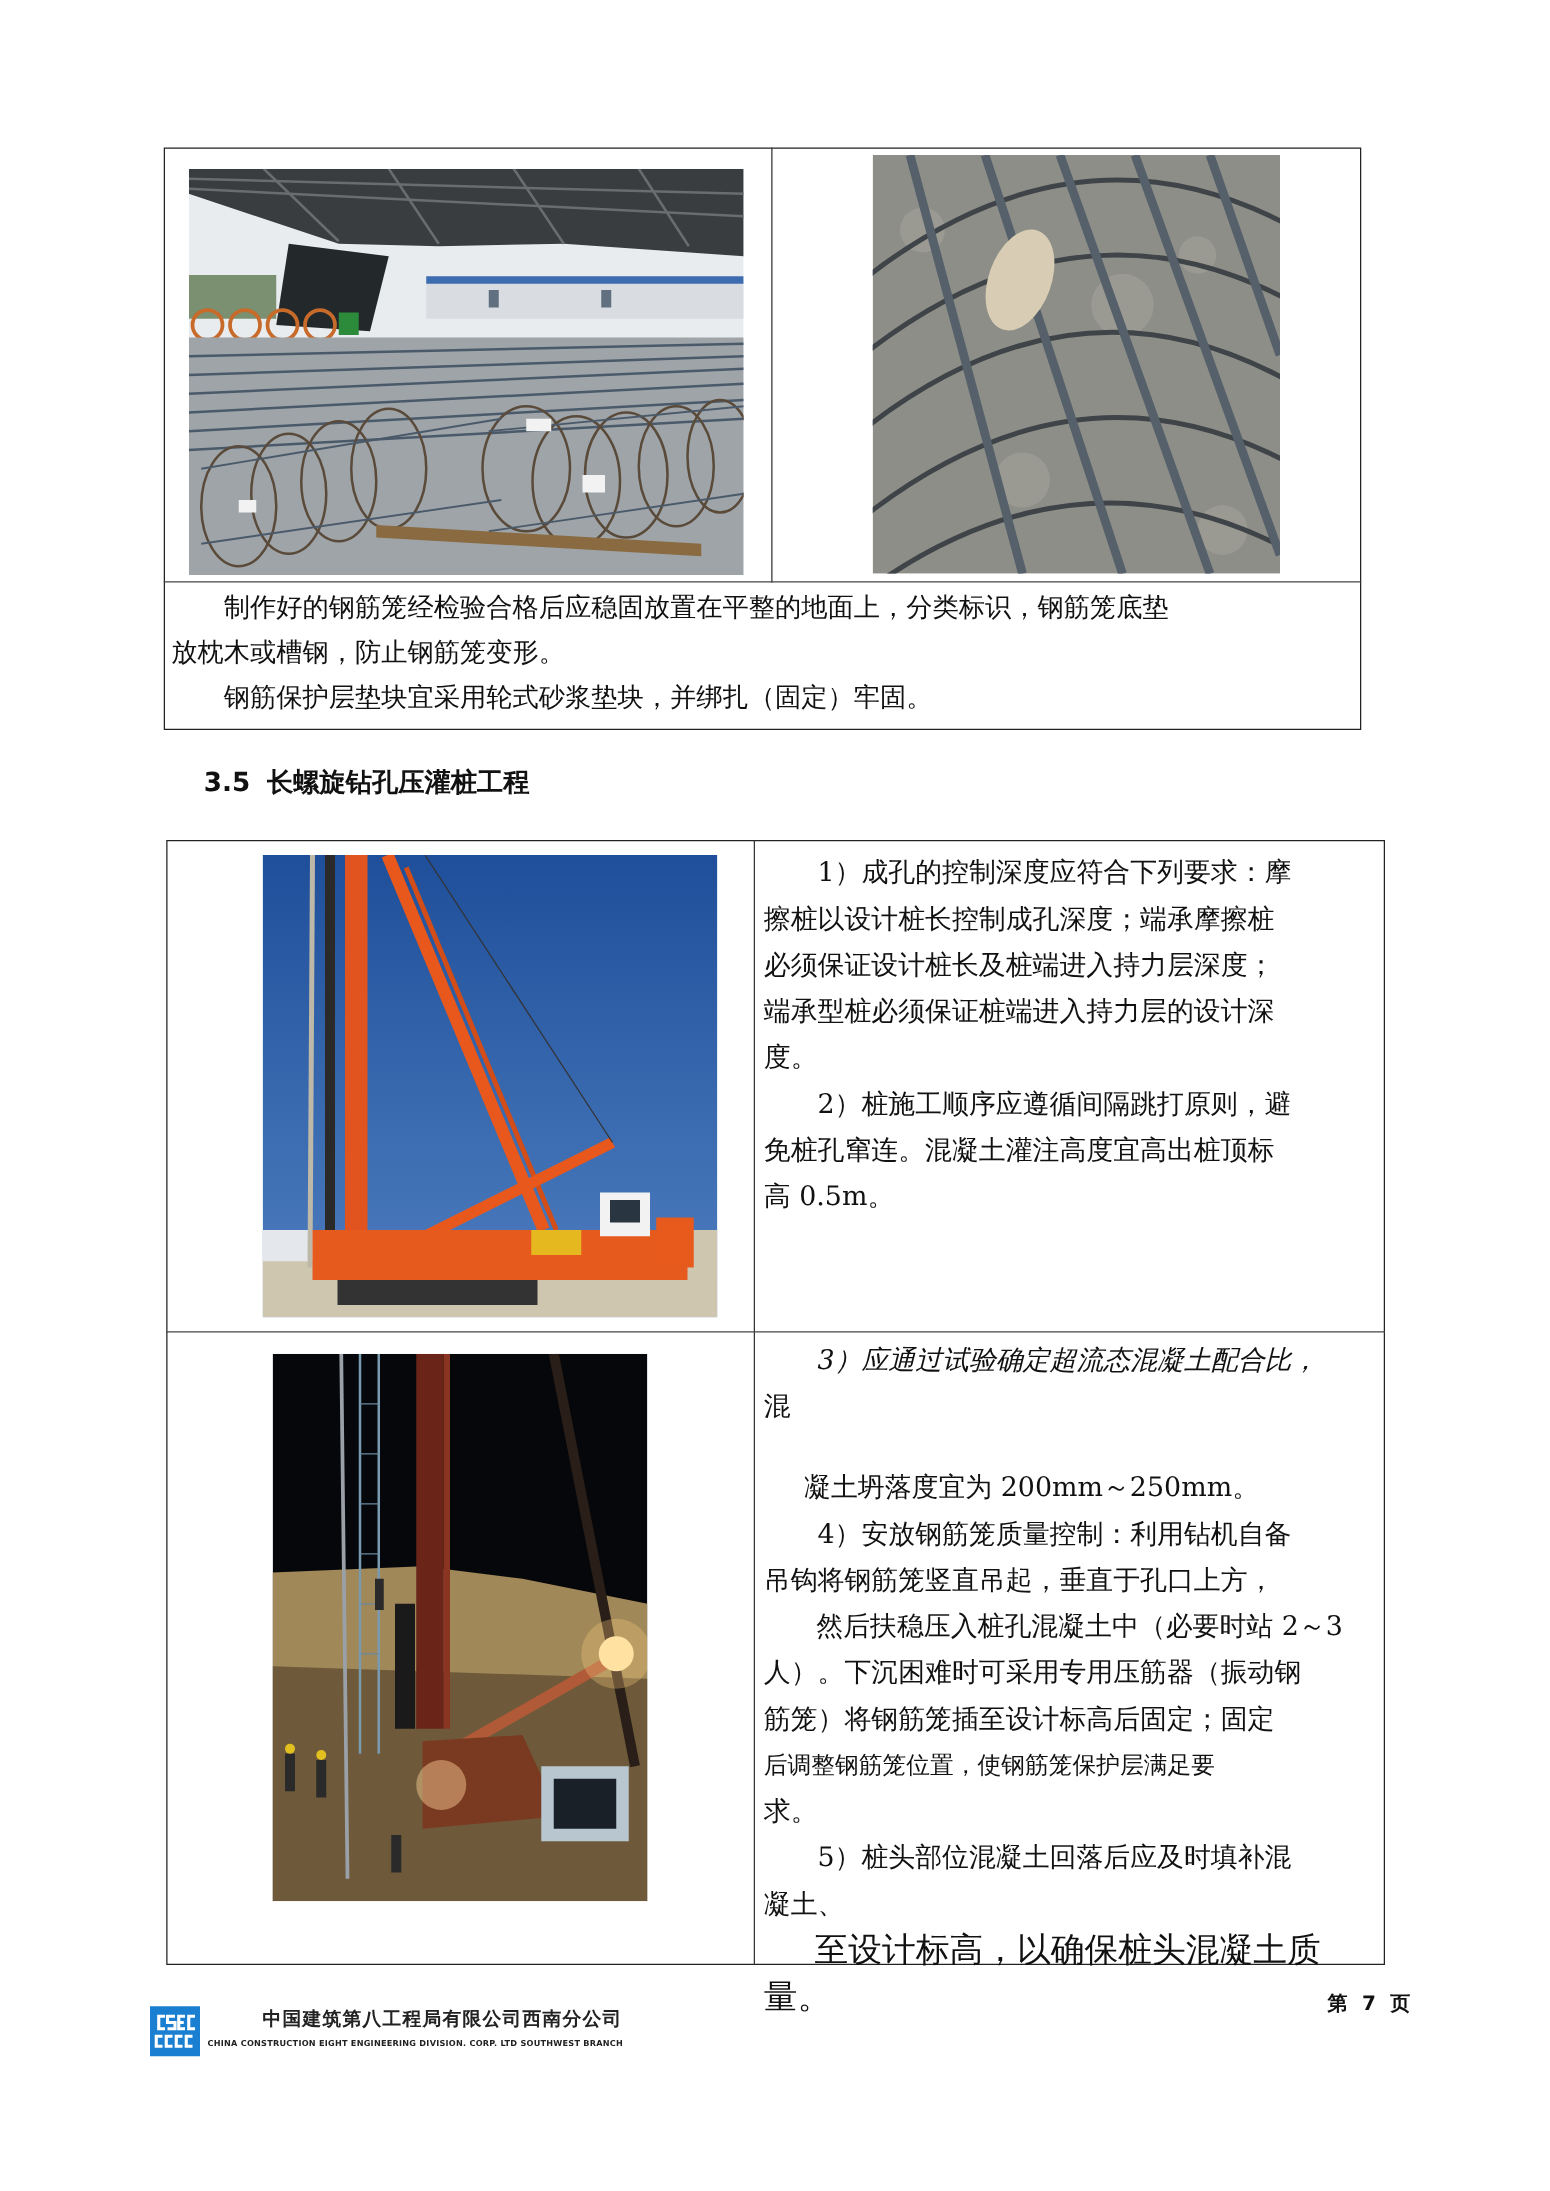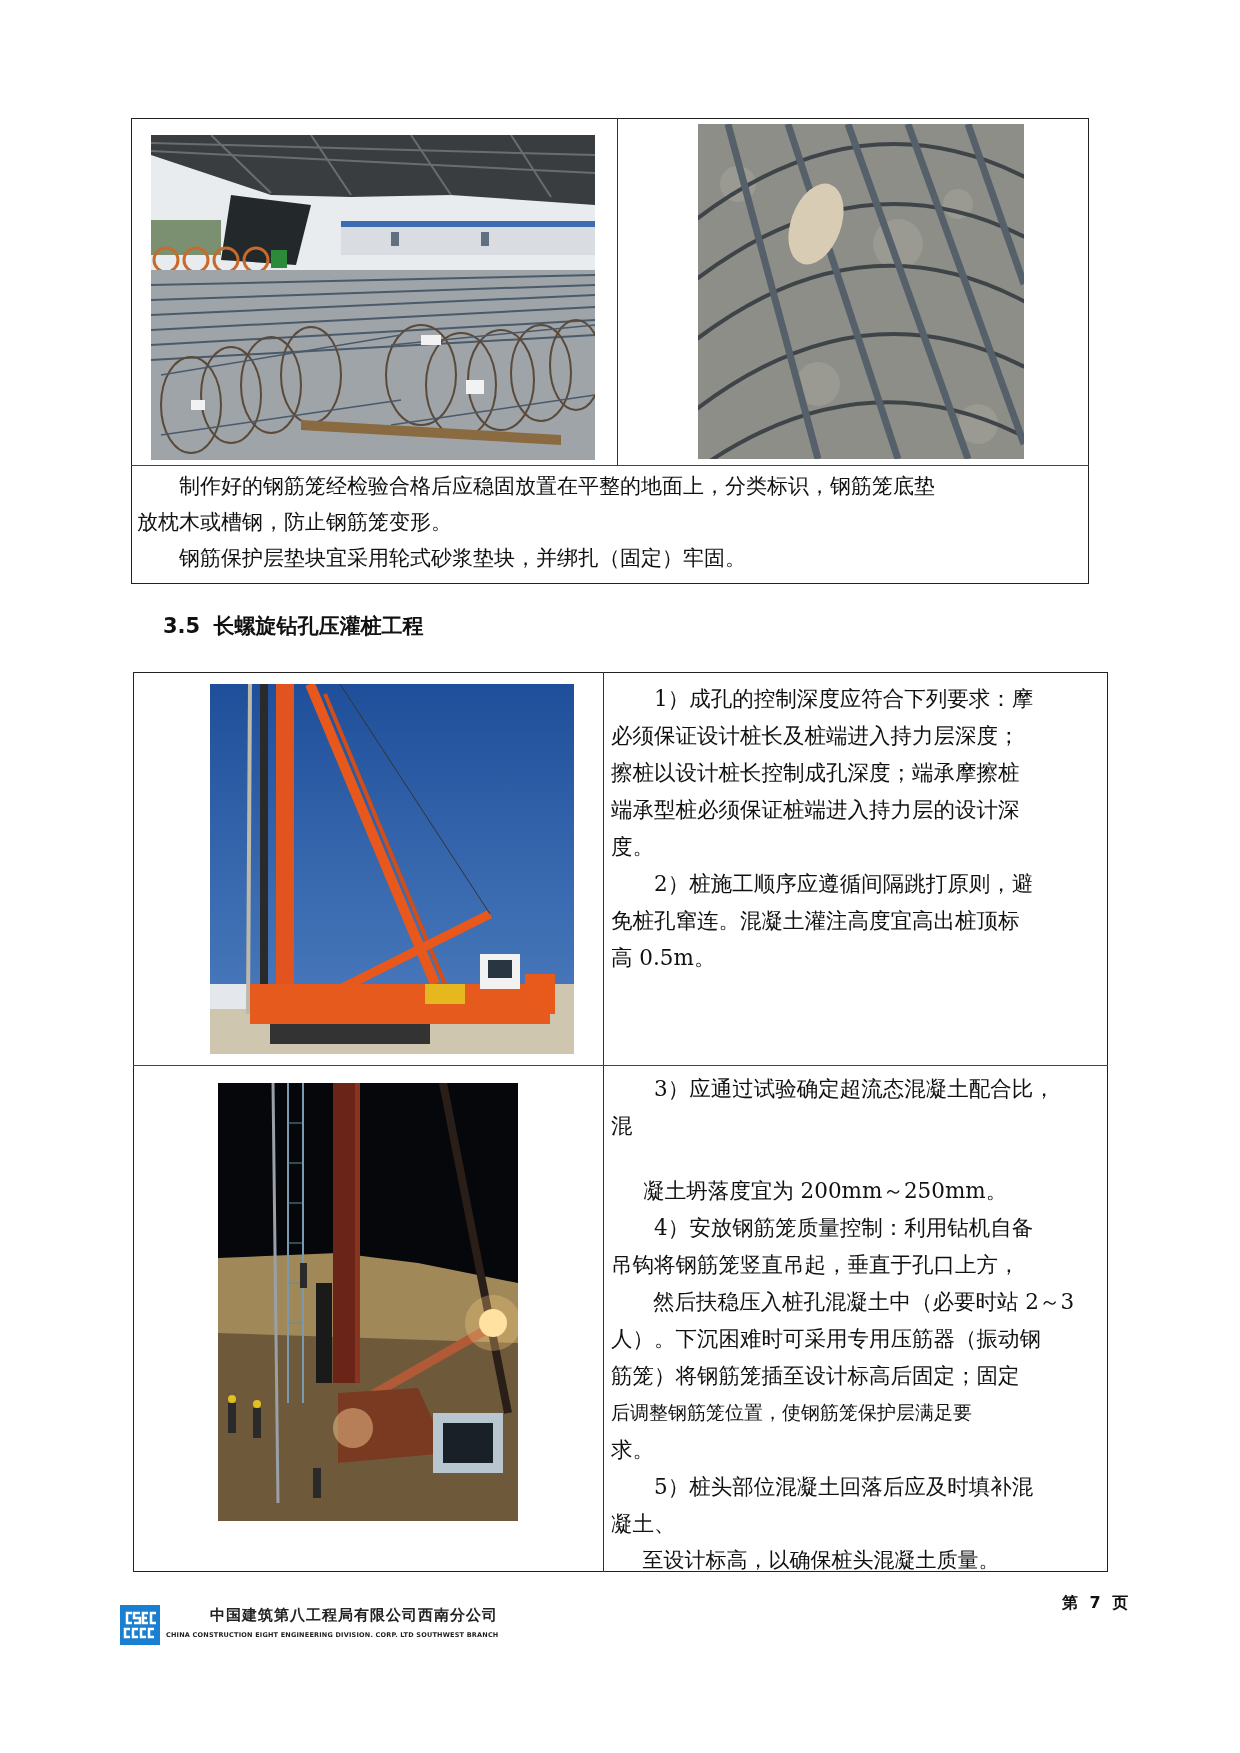--- a/index.html
+++ b/index.html
@@ -161,22 +161,22 @@
     <rect x="215" y="300" width="40" height="20" fill="#e5b81f"></rect>
     <rect x="270" y="270" width="40" height="35" fill="#f2f2f2"></rect>
     <rect x="278" y="276" width="24" height="18" fill="#2a3542"></rect>
     <rect x="315" y="290" width="30" height="40" fill="#e85a1c"></rect>
     <rect x="60" y="340" width="160" height="20" fill="#333"></rect>
   </svg>
 </div>
 
 <div class="abs" style="left:611px; top:680px; width:490px;">
   <p class="para ind" style="line-height:37px; font-size:21.5px;">1）成孔的控制深度应符合下列要求：摩</p>
+  <p class="para" style="line-height:37px; font-size:21.5px;">擦桩以设计桩长控制成孔深度；端承摩擦桩</p>
   <p class="para" style="line-height:37px; font-size:21.5px;">必须保证设计桩长及桩端进入持力层深度；</p>
-  <p class="para" style="line-height:37px; font-size:21.5px;">擦桩以设计桩长控制成孔深度；端承摩擦桩</p>
   <p class="para" style="line-height:37px; font-size:21.5px;">端承型桩必须保证桩端进入持力层的设计深</p>
   <p class="para" style="line-height:37px; font-size:21.5px;">度。</p>
   <p class="para ind" style="line-height:37px; font-size:21.5px;">2）桩施工顺序应遵循间隔跳打原则，避</p>
   <p class="para" style="line-height:37px; font-size:21.5px;">免桩孔窜连。混凝土灌注高度宜高出桩顶标</p>
   <p class="para" style="line-height:37px; font-size:21.5px;">高 0.5m。</p>
 </div>
 
 <div class="photo" style="left:218px; top:1083px; width:300px; height:438px;">
   <svg width="300" height="438" viewBox="0 0 300 438">
     <rect width="300" height="438" fill="#05070a"></rect>
@@ -218,33 +218,33 @@
     <rect x="10" y="320" width="8" height="30" fill="#2a2a2a"></rect>
       <circle cx="14" cy="316" r="4" fill="#e2c020"></circle>
     <rect x="35" y="325" width="8" height="30" fill="#2a2a2a"></rect>
       <circle cx="39" cy="321" r="4" fill="#e2c020"></circle>
     <rect x="95" y="385" width="8" height="30" fill="#2a2a2a"></rect>
     <rect x="82" y="180" width="7" height="25" fill="#2a2a2a"></rect>
   </svg>
 </div>
 
 <div class="abs" style="left:611px; top:1070px; width:490px;">
-  <p class="para ind" style="line-height:37px; font-size:21.5px;">3）应通过试验确定超流态混凝土配合比，</p>
+  <p class="para ind" style="line-height:37px; font-size:21.5px;font-style:italic;">3）应通过试验确定超流态混凝土配合比，</p>
   <p class="para" style="line-height:37px; font-size:21.5px;">混</p>
   <p class="para ind1" style="line-height:37px; font-size:21.5px;margin-top:28px;">凝土坍落度宜为 200mm～250mm。</p>
   <p class="para ind" style="line-height:37px; font-size:21.5px;">4）安放钢筋笼质量控制：利用钻机自备</p>
   <p class="para" style="line-height:37px; font-size:21.5px;">吊钩将钢筋笼竖直吊起，垂直于孔口上方，</p>
   <p class="para" style="line-height:37px; font-size:21.5px;margin-left:42px;">然后扶稳压入桩孔混凝土中（必要时站 2～3</p>
   <p class="para" style="line-height:37px; font-size:21.5px;">人）。下沉困难时可采用专用压筋器（振动钢</p>
   <p class="para" style="line-height:37px; font-size:21.5px;">筋笼）将钢筋笼插至设计标高后固定；固定</p>
   <p class="para" style="line-height:37px; font-size:19px;">后调整钢筋笼位置，使钢筋笼保护层满足要</p>
   <p class="para" style="line-height:37px; font-size:21.5px;">求。</p>
   <p class="para ind" style="line-height:37px; font-size:21.5px;">5）桩头部位混凝土回落后应及时填补混</p>
   <p class="para" style="line-height:37px; font-size:21.5px;">凝土、</p>
-  <p class="para ind1" style="line-height:37px; font-size:21px;">至设计标高，以确保桩头混凝土质量。</p>
+  <p class="para ind1" style="line-height:37px; font-size:27px;">至设计标高，以确保桩头混凝土质量。</p>
 </div>
 
 <div class="abs" style="left:120px; top:1605px; width:40px; height:40px; background:#1a7fd0;">
   <svg width="40" height="40" viewBox="0 0 40 40">
     <g fill="none" stroke="#ffffff" stroke-width="2.5">
       <path d="M12,8 h-5 v10 h5"></path>
         <path d="M20,8 h-6 v5 h6 v5 h-6"></path>
       <path d="M28,8 h-5 v10 h5 M23,13 h4"></path>
         <path d="M36,8 h-5 v10 h5"></path>
       <path d="M10,24 h-5 v8 h5"></path>

